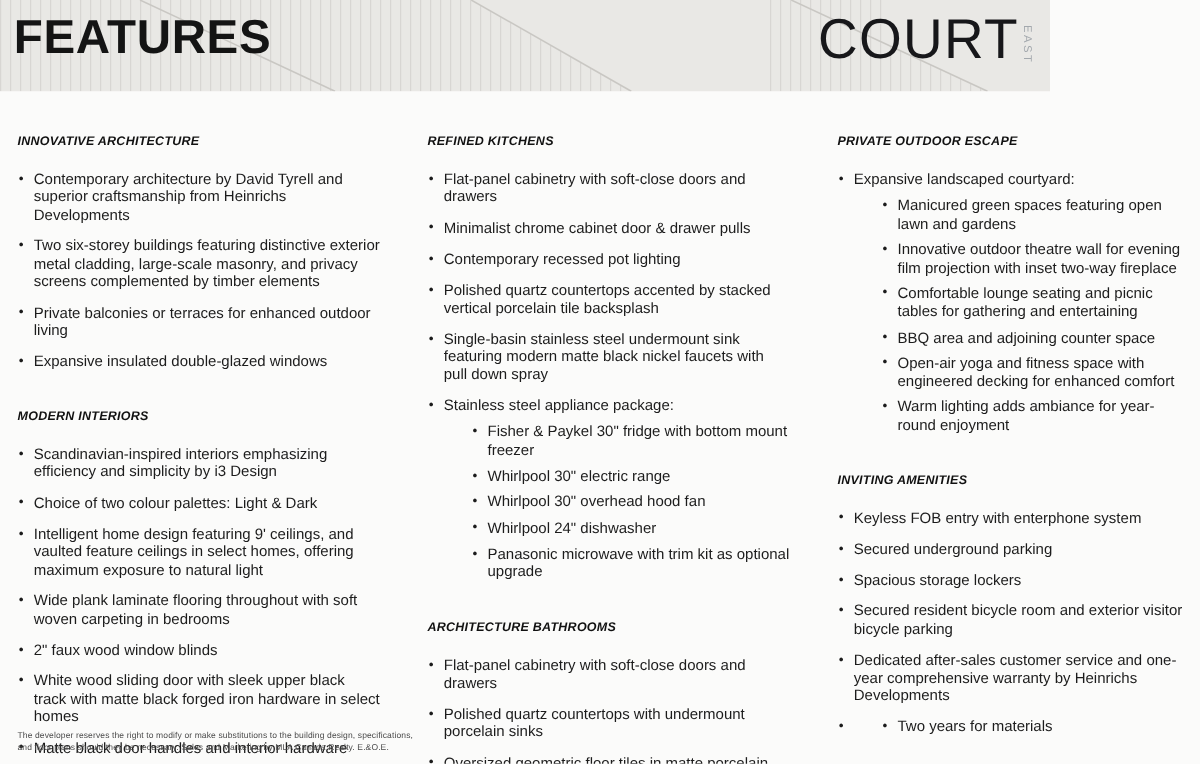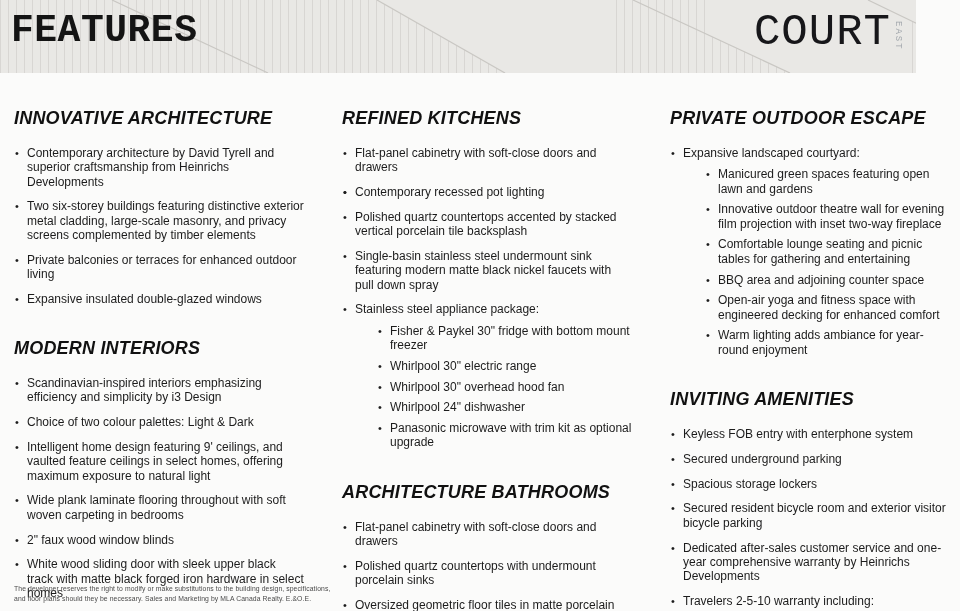--- a/index.html
+++ b/index.html
@@ -7,24 +7,23 @@
   body {
     font-family:"Liberation Sans", sans-serif;
     background:#fbfbfa;
     color:#1a1a1a;
     position:relative;
   }
 
   
   .header {
     position:relative;
-    width:916px; height:73px;
+    width:840px; height:73px;
     background:#e9e8e5;
     overflow:hidden;
-    font-family:Liberation Mono, monospace;
   }
   .header-pattern { position:absolute; inset:0; }
   .page-title {
     position:absolute; left:11px; top:9px;
     font-size:38px; font-weight:600; letter-spacing:.5px;
     color:#141414; z-index:2;
   }
   .logo {
     position:absolute; right:13px; top:10px;
     display:flex; align-items:center; z-index:2;
@@ -41,21 +40,21 @@
   }
 
   
   .content {
     padding:35px 12px 0 14px;
     display:grid;
     grid-template-columns:291px 291px 1fr;
     column-gap:37px;
   }
   .sec-heading {
-    font-size:18px; font-weight:700; font-style:italic;
+    font-size:10px; font-weight:700; font-style:italic;
     color:#111; letter-spacing:.2px;
     margin-bottom:17px;
   }
   section + section .sec-heading { margin-top:0; }
   section { margin-bottom:32px; }
   .feature-list { list-style:none; }
   .feature-item {
     position:relative;
     padding-left:13px;
     font-size:12px; line-height:14.3px;
@@ -130,21 +129,21 @@
           <li class="feature-item"><span class="bullet">•</span><span class="item-text">White wood sliding door with sleek upper black track with matte black forged iron hardware in select homes</span></li>
           <li class="feature-item"><span class="bullet">•</span><span class="item-text">Matte black door handles and interior hardware</span></li>
         </ul>
       </section>
     </div>
   <div class="column">
       <section>
         <h2 class="sec-heading">REFINED KITCHENS</h2>
         <ul class="feature-list">
           <li class="feature-item"><span class="bullet">•</span><span class="item-text">Flat-panel cabinetry with soft-close doors and drawers</span></li>
-          <li class="feature-item"><span class="bullet">•</span></li>
+          <li class="feature-item"><span class="bullet">•</span><span class="item-text">Minimalist chrome cabinet door &amp; drawer pulls</span></li>
           <li class="feature-item"><span class="bullet">•</span><span class="item-text">Contemporary recessed pot lighting</span></li>
           <li class="feature-item"><span class="bullet">•</span><span class="item-text">Polished quartz countertops accented by stacked vertical porcelain tile backsplash</span></li>
           <li class="feature-item"><span class="bullet">•</span><span class="item-text">Single-basin stainless steel undermount sink featuring modern matte black nickel faucets with pull down spray</span></li>
           <li class="feature-item"><span class="bullet">•</span><span class="item-text">Stainless steel appliance package:</span><ul class="sub-list">
               <li class="feature-item"><span class="bullet">•</span><span class="item-text">Fisher &amp; Paykel 30" fridge with bottom mount freezer</span></li>
               <li class="feature-item"><span class="bullet">•</span><span class="item-text">Whirlpool 30" electric range</span></li>
               <li class="feature-item"><span class="bullet">•</span><span class="item-text">Whirlpool 30" overhead hood fan</span></li>
               <li class="feature-item"><span class="bullet">•</span><span class="item-text">Whirlpool 24" dishwasher</span></li>
               <li class="feature-item"><span class="bullet">•</span><span class="item-text">Panasonic microwave with trim kit as optional upgrade</span></li>
             </ul></li>
@@ -174,21 +173,21 @@
         </ul>
       </section>
       <section>
         <h2 class="sec-heading">INVITING AMENITIES</h2>
         <ul class="feature-list">
           <li class="feature-item"><span class="bullet">•</span><span class="item-text">Keyless FOB entry with enterphone system</span></li>
           <li class="feature-item"><span class="bullet">•</span><span class="item-text">Secured underground parking</span></li>
           <li class="feature-item"><span class="bullet">•</span><span class="item-text">Spacious storage lockers</span></li>
           <li class="feature-item"><span class="bullet">•</span><span class="item-text">Secured resident bicycle room and exterior visitor bicycle parking</span></li>
           <li class="feature-item"><span class="bullet">•</span><span class="item-text">Dedicated after-sales customer service and one-year comprehensive warranty by Heinrichs Developments</span></li>
-          <li class="feature-item"><span class="bullet">•</span><span class="item-text">Travelers 2-5-10 warranty including:</span><ul class="sub-list">
+          <li class="feature-item"><span class="bullet">•</span><ul class="sub-list">
               <li class="feature-item"><span class="bullet">•</span><span class="item-text">Two years for materials</span></li>
             </ul></li>
         </ul>
       </section>
     </div>
 </main>
 
 <footer class="disclaimer">
   <span>The developer reserves the right to modify or make substitutions to the building design, specifications,</span>
   <span>and floor plans should they be necessary. Sales and Marketing by MLA Canada Realty. E.&amp;O.E.</span>

